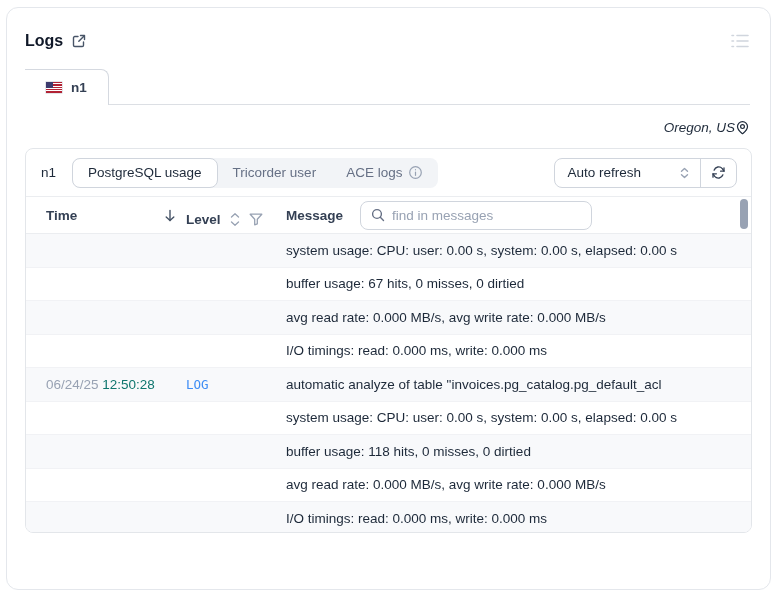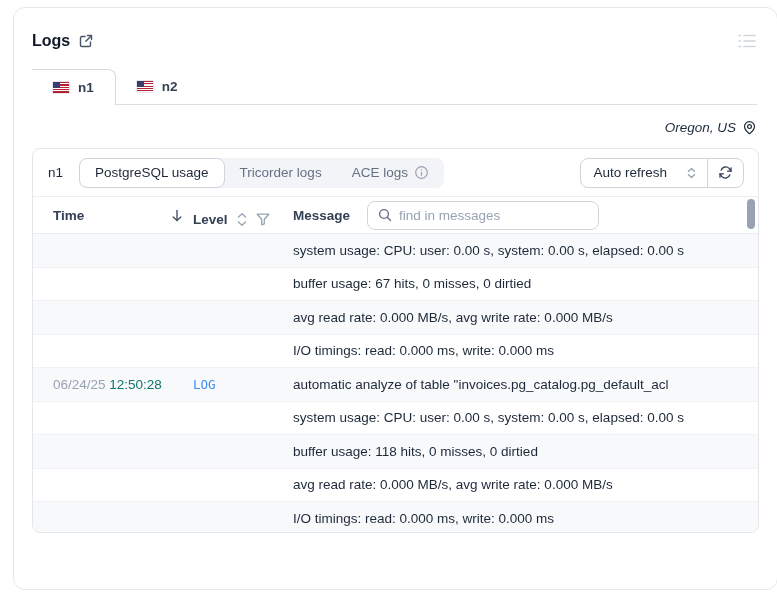--- a/index.html
+++ b/index.html
@@ -1,18 +1,18 @@
 <!DOCTYPE html>
 <html><head>
 <meta charset="utf-8">
 <style>
   * { margin:0; padding:0; box-sizing:border-box; }
   html,body { width:777px; height:596px; background:#fff; font-family:"Liberation Sans", sans-serif; }
   .card {
-    position:absolute; left:13px; top:7px; width:765px; height:583px;
+    position:absolute; left:6px; top:7px; width:765px; height:583px;
     background:#fff; border:1px solid #e4e7ec; border-radius:12px; overflow:hidden;
   }
   
   .card-top { padding:24px 20px 0 18px; }
   .title-row { display:flex; align-items:center; }
   .page-title { font-size:16px; font-weight:700; color:#101828; }
   .ext-icon { margin-left:8px; display:inline-flex; }
   .list-icon { margin-left:auto; display:inline-flex; }
   .tabbar { display:flex; align-items:flex-end; margin-top:19px; border-bottom:1px solid #dcdfe4; }
   .tab {
@@ -21,35 +21,35 @@
   }
   .tab.active {
     background:#fff; border:1px solid #d5d9e0; border-left:0; border-bottom:0;
     border-radius:0 8px 0 0; margin-bottom:-1px; height:36px;
   }
   .flag { position:relative; width:16px; height:11px; display:inline-block;
     background:repeating-linear-gradient(180deg,#b22234 0 0.9px,#fff 0.9px 1.75px);
     box-shadow:0 0 0 0.5px #c9ced6; }
   .flag::after { content:""; position:absolute; left:0; top:0; width:7px; height:6px; background:#3c3b6e; }
   
-  .region-row { display:flex; justify-content:flex-end; align-items:center; gap:6px;
+  .region-row { display:flex; justify-content:flex-end; align-items:center; 
     padding:15px 20px 0 18px; font-size:13.5px; font-style:italic; color:#1d2939; }
   .panel { position:relative; margin:13px 18px 0 18px; height:385px;
     border:1px solid #e3e6ea; border-radius:8px; background:#fff; overflow:hidden; }
   
   .toolbar { height:48px; display:flex; align-items:center; gap:16px; padding:0 14px 0 15px;
     border-bottom:1px solid #ebedf0; }
   .node-label { font-size:13.5px; font-weight:500; color:#1d2939; }
   .segmented { display:flex; align-items:stretch; height:30px; background:#f2f4f7; border-radius:8px; }
   .seg { border:0; background:transparent; font-family:inherit; font-size:13.5px; font-weight:500;
     color:#667085; padding:0 15px; display:flex; align-items:center; gap:6px; cursor:pointer; border-radius:8px; }
   .seg.active { background:#fff; border:1px solid #d0d5dd; color:#1d2939; }
   .refresh-group { margin-left:auto; display:flex; align-items:stretch; height:30px;
     border:1px solid #d0d5dd; border-radius:8px; background:#fff; }
-  .select-area { display:flex; align-items:center; gap:19px; padding:0 10px 0 12px;
+  .select-area { display:flex; align-items:center; gap:38px; padding:0 10px 0 12px;
     font-size:13.5px; color:#1d2939; cursor:pointer; }
   .refresh-btn { width:36px; border:0; border-left:1px solid #d0d5dd; background:transparent;
     display:flex; align-items:center; justify-content:center; cursor:pointer; border-radius:0 8px 8px 0; }
   
   .thead { height:37px; display:grid; grid-template-columns:140px 100px 1fr; align-items:center;
     padding-left:20px; border-bottom:1px solid #ebedf0; font-size:13.5px; font-weight:700; color:#344054; }
   .th-time { display:flex; align-items:center; justify-content:space-between; padding-right:10px; }
   .th-level { display:flex; align-items:center; gap:9px;margin-top:8px; }
   .th-msg { display:flex; align-items:center; gap:17px; }
   .search-box { display:flex; align-items:center; gap:7px; width:232px; height:29px;
@@ -90,24 +90,20 @@
             <path d="M2 9h1.5M7 9h11"></path>
             <path d="M2 14.5h1.5M7 14.5h11"></path>
         </svg>
       </span>
     </div>
     <div class="tabbar">
       <div class="tab active">
         <span class="flag"></span>
         <span>n1</span>
       </div>
-      <div class="tab">
-        <span class="flag"></span>
-        <span>n2</span>
-      </div>
     </div>
   </div>
 
   <div class="region-row">
     <span>Oregon, US</span>
     <span>
       <svg width="15" height="15" viewBox="0 0 15 15" fill="none" stroke="#1d2939" stroke-width="1.2">
         <path d="M12.5 6.6c0 3.1-3.4 5.9-4.6 6.8a.7.7 0 0 1-.8 0C5.9 12.5 2.5 9.7 2.5 6.6a5 5 0 0 1 10 0Z"></path>
         <circle cx="7.5" cy="6.6" r="1.9"></circle>
       </svg>
@@ -115,21 +111,21 @@
   </div>
 
   <div class="panel">
     <div class="toolbar">
       <span class="node-label">n1</span>
       <div class="segmented">
         <button class="seg active">
           <span>PostgreSQL usage</span>
         </button>
         <button class="seg">
-          <span>Tricorder logs</span>
+          <span>Tricorder user</span>
         </button>
         <button class="seg">
           <span>ACE logs</span>
           <span>
             <svg width="15" height="15" viewBox="0 0 15 15" fill="none" stroke="#98a2b3" stroke-width="1.2" stroke-linecap="round">
               <circle cx="7.5" cy="7.5" r="5.8"></circle>
                 <path d="M7.5 7v3.3"></path>
                 <path d="M7.5 4.7v.1"></path>
             </svg>
           </span>

